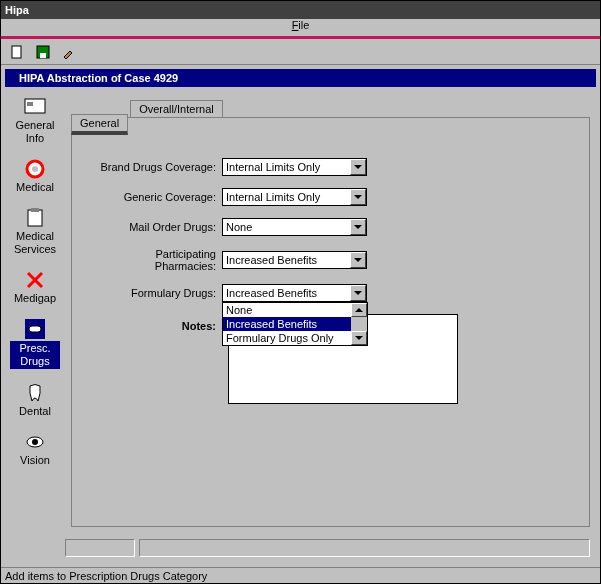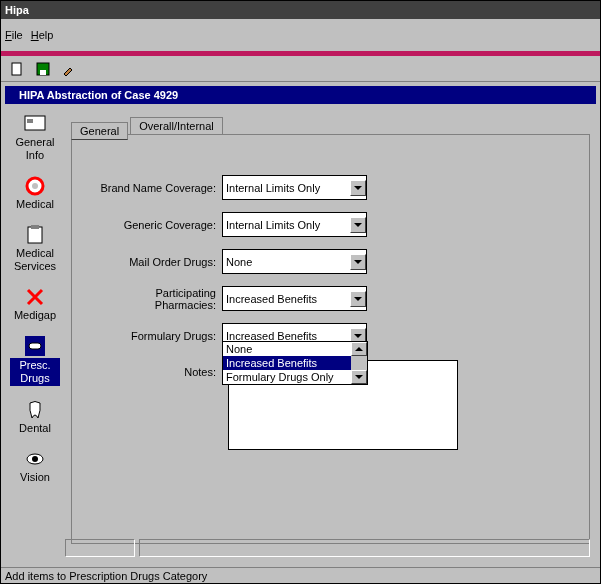--- a/index.html
+++ b/index.html
@@ -2,48 +2,48 @@
 <html><head>
 <meta charset="utf-8">
 <style>
 * { box-sizing: border-box; margin: 0; padding: 0; font-family: Arial, sans-serif; font-size: 11px; }
 body { background: #c0c0c0; width: 601px; height: 584px; overflow: hidden; position: relative; }
 
 .window { width: 601px; height: 584px; display: flex; flex-direction: column; border: 1px solid #000; }
 
 .titlebar { height: 18px; background: #404040; color: #fff; display: flex; align-items: center; padding: 0 4px; font-weight: bold; }
 
-.menubar { height: 20px; background: #c0c0c0; display: flex; align-items: center; padding: 16px 4px; gap: 8px; border-bottom: 5px solid #be185d; }
+.menubar { height: 20px; background: #c0c0c0; display: flex; align-items: center; padding: 0 4px; gap: 8px; border-bottom: 3px solid #be185d; flex-direction: column; }
 .menubar span { cursor: default; }
 .menubar span:first-letter { text-decoration: underline; }
 
 .toolbar { height: 26px; background: #c0c0c0; display: flex; align-items: center; padding: 2px 6px; gap: 6px; border-bottom: 1px solid #808080; }
 .tbtn { width: 20px; height: 20px; display: inline-flex; align-items: center; justify-content: center; }
 
 .inner-titlebar { height: 18px; background: #000080; color: #fff; display: flex; align-items: center; padding: 0 14px; font-weight: bold; margin: 4px; }
 
 .body-area { flex: 1; display: flex; margin: 0 4px 4px 4px; background: #c0c0c0; position: relative; }
 
 .sidebar { width: 60px; display: flex; flex-direction: column; align-items: center; padding-top: 6px; }
 .sidebar-item { width: 50px; text-align: center; margin-bottom: 14px; cursor: default; font-size: 10px; line-height: 13px; }
 .sidebar-item.selected .label-chip { background: #000080; color: #fff; padding: 1px 2px; display: inline-block; }
 .sidebar-item .icon { display: block; margin: 0 auto 2px; }
 .sidebar-item.selected { color: #000; }
 
 .main { flex: 1; padding: 6px 6px 6px 6px; position: relative; }
 
 .tabstrip { display: flex; align-items: flex-end; height: 20px; }
 .tab { padding: 2px 8px; border: 1px solid #808080; border-bottom: none; background: #c0c0c0; margin-right: 2px; cursor: default; }
-.tab.active { background: #c0c0c0; position: relative; top: 6px; z-index: 2; border-bottom: 1px solid #404040; }
+.tab.active { background: #c0c0c0; position: relative; top: 18px; z-index: 2; border-bottom: 4px solid #404040; }
 
 .tab-panel { border: 1px solid #808080; background: #c0c0c0; height: 410px; padding: 40px 20px 20px 20px; position: relative; }
 
 .form-row { display: flex; align-items: center; margin-bottom: 12px; }
 .form-label { width: 130px; text-align: right; padding-right: 6px; }
-.combo { display: inline-flex; align-items: center; height: 25px; background: #fff; border: 1px solid #000; width: 145px; position: relative; }
+.combo { display: inline-flex; align-items: center; height: 18px; background: #fff; border: 1px solid #000; width: 145px; position: relative; }
 .combo-text { flex: 1; padding: 0 3px; overflow: hidden; white-space: nowrap; }
 .combo-btn { width: 16px; height: 16px; background: #c0c0c0; border: 1px solid; border-color: #fff #404040 #404040 #fff; display: flex; align-items: center; justify-content: center; }
 .combo-btn::after { content: ""; width: 0; height: 0; border-left: 4px solid transparent; border-right: 4px solid transparent; border-top: 4px solid #000; }
 
 .dropdown-list { position: absolute; top: 17px; left: -1px; width: 146px; background: #fff; border: 1px solid #000; z-index: 10; }
 .dropdown-list .opt { padding: 1px 3px; }
 .dropdown-list .opt.sel { background: #000080; color: #fff; }
 .dropdown-list .scroll { position: absolute; right: 0; top: 0; bottom: 0; width: 16px; background: #c0c0c0; display: flex; flex-direction: column; justify-content: space-between; }
 .dropdown-list .scroll .sb { width: 16px; height: 14px; background: #c0c0c0; border: 1px solid; border-color: #fff #404040 #404040 #fff; display: flex; align-items:center; justify-content:center; }
 .dropdown-list .scroll .sb.up::after { content:""; width:0;height:0;border-left:4px solid transparent;border-right:4px solid transparent;border-bottom:4px solid #000; }
@@ -149,21 +149,21 @@
     </div>
 
     <div class="main">
       <div class="tabstrip">
         <div class="tab active">General</div>
         <div class="tab">Overall/Internal</div>
       </div>
       <div class="tab-panel">
 
         <div class="form-row">
-          <div class="form-label">Brand Name Coverage:</div>
+          <div class="form-label">Brand Drugs Coverage:</div>
           <div class="combo">
             <div class="combo-text">Internal Limits Only</div>
             <div class="combo-btn"></div>
           </div>
         </div>
 
         <div class="form-row">
           <div class="form-label">Generic Coverage:</div>
           <div class="combo">
             <div class="combo-text">Internal Limits Only</div>
@@ -197,21 +197,21 @@
               <div class="opt sel">Increased Benefits</div>
               <div class="opt">Formulary Drugs Only</div>
               <div class="scroll">
                 <div class="sb up"></div>
                 <div class="sb down"></div>
               </div>
             </div>
           </div>
         </div>
 
-        <div class="form-row" style="margin-top:18px;">
+        <div class="form-row" style="margin-top:18px;font-weight:bold;">
           <div class="form-label">Notes:</div>
         </div>
         <div class="notes-area"></div>
 
       </div>
     </div>
 
     <div class="statusbar-inset">
       <div class="status-cell a"></div>
       <div class="status-cell b"></div>

